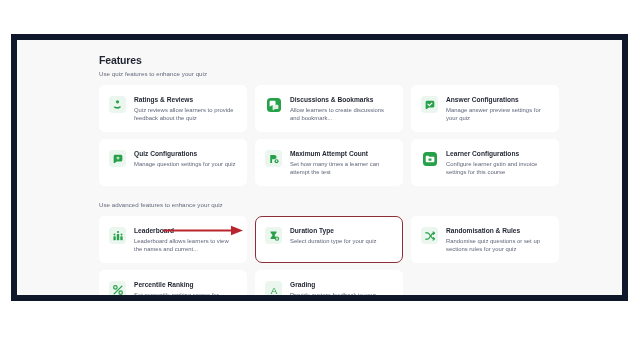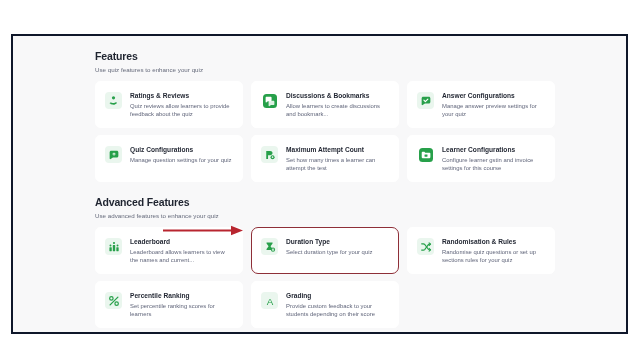--- a/index.html
+++ b/index.html
@@ -13,23 +13,23 @@
     font-family: "Liberation Sans", sans-serif;
     overflow: hidden;
     position: relative;
   }
 
   #app-frame {
     position: absolute;
     left: 11px;
     top: 34px;
     width: 617px;
-    height: 300px;
+    height: 267px;
     background: #f8f8f9;
-    border: 2px solid #0f172a;
+    border: 6px solid #0f172a;
     box-sizing: border-box;
     overflow: hidden;
   }
 
   .content {
     padding: 14px 0 0 82px;
     box-sizing: border-box;
   }
 
   .section + .section {
@@ -224,21 +224,20 @@
           <div class="card-text">
             <div class="card-title">Learner Configurations</div>
             <div class="card-desc">Configure learner gstin and invoice settings for this course</div>
           </div>
         </div>
 
       </div>
     </div>
 
     <div class="section">
-      <h2 class="section-title">Advanced Features</h2>
       <p class="section-sub">Use advanced features to enhance your quiz</p>
 
       <div class="card-grid">
 
         <div class="card">
           <span class="card-icon tint">
             <svg width="12" height="12" viewBox="0 0 16 16">
               <circle cx="8" cy="2.6" r="1.4" fill="#27a04a"></circle>
               <circle cx="3.3" cy="6.1" r="1.3" fill="#27a04a"></circle>
               <circle cx="12.7" cy="6.1" r="1.3" fill="#27a04a"></circle>

